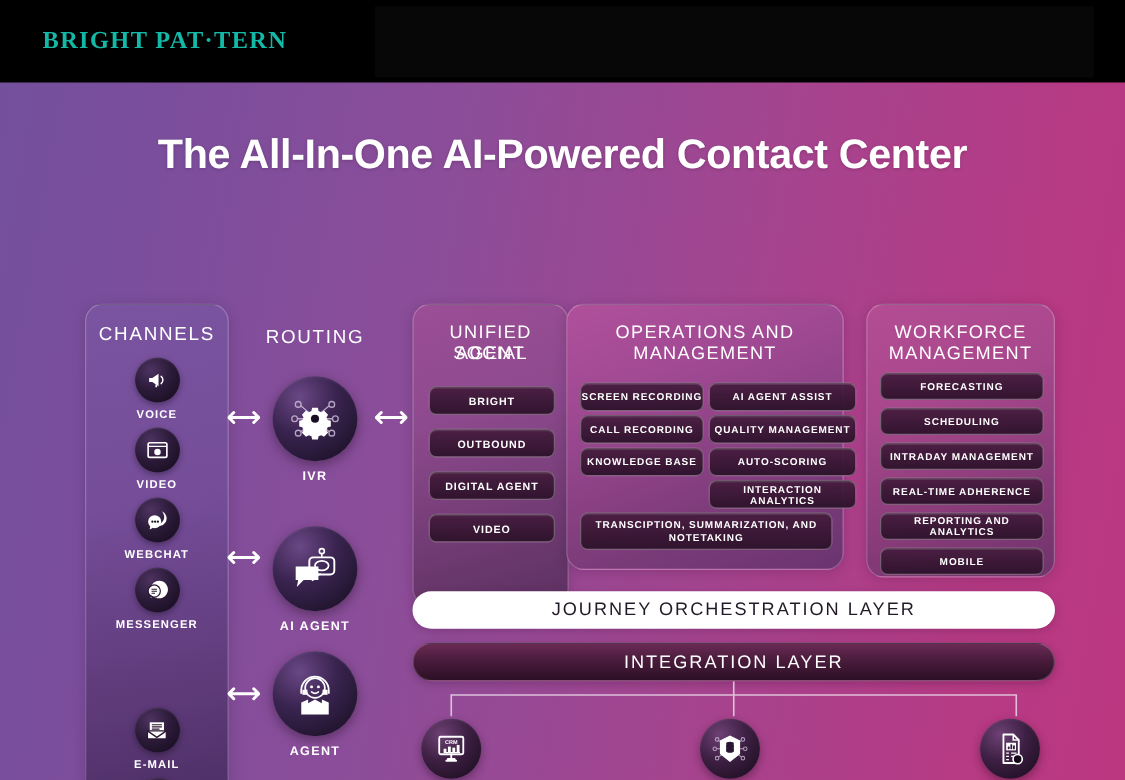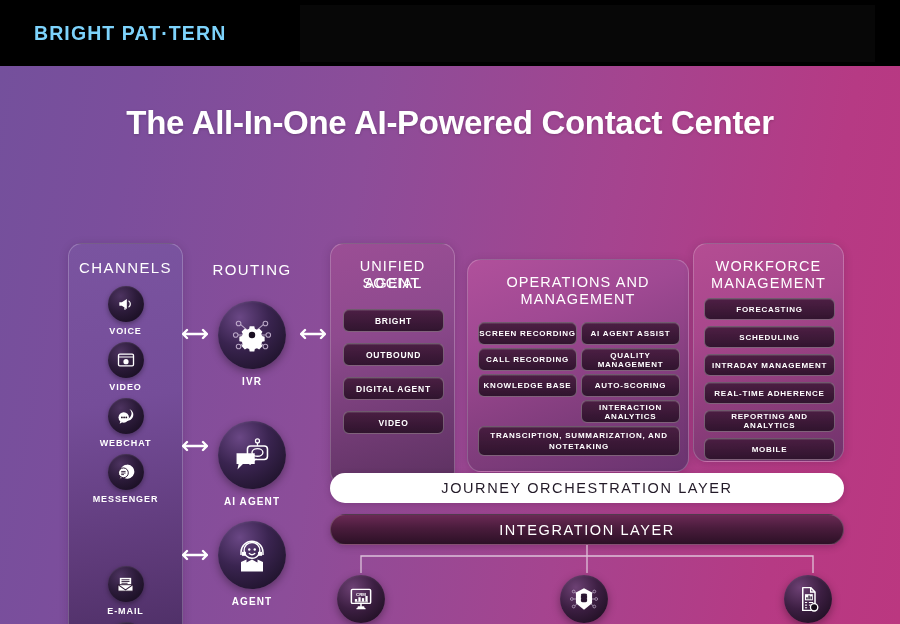--- a/index.html
+++ b/index.html
@@ -15,22 +15,22 @@
     position: absolute; left: 0; top: 0; width: 900px; height: 66px;
     background: #000000;
   }
   #topbar-inset {
     position: absolute; left: 300px; top: 5px; width: 575px; height: 57px;
     background: #070707;
   }
   #logo {
     position: absolute; left: 34px; top: 22px;
     font-size: 19.5px; font-weight: 700; letter-spacing: 1.1px;
-    color: #7dd3fc; white-space: nowrap;
-    font-family: Liberation Sans, sans-serif;
+    color: #14b8a6; white-space: nowrap;
+    font-family: Liberation Serif, serif;
   }
 
   
   #canvas {
     position: absolute; left: 0; top: 66px; width: 900px; height: 558px;
     background: linear-gradient(100deg, #74509c 0%, #7b4e9c 14%, #8c4d99 38%, #a5448f 64%, #b63a84 86%, #bb3780 100%);
     overflow: hidden;
   }
 
   #title {
@@ -111,28 +111,27 @@
     background: linear-gradient(180deg, rgba(70,28,62,0.92) 0%, rgba(44,18,42,0.95) 100%);
     color: #ffffff;
     display: flex; align-items: center; justify-content: center; text-align: center;
     font-weight: 700; letter-spacing: 0.75px;
     box-shadow: inset 0 1px 0 rgba(255,255,255,.10);
   }
   #uad .chip { left: 12px; width: 101px; height: 23px; font-size: 8.5px; }
 
   
   #opsmgmt {
-    left: 467px; top: 177px; width: 222px; height: 213px;
+    left: 453px; top: 177px; width: 222px; height: 213px;
     background: linear-gradient(160deg, #b0509b 0%, #a04993 30%, #7e3c7b 70%, #6a3470 100%);
-    margin-top: 16px;
   }
   #opsmgmt .panel-title { top: 14px; }
   #opsmgmt .chip { height: 23px; font-size: 8px; }
   .ops-col-l { left: 10px; width: 99px; }
-  .ops-col-r { left: 113px; width: 99px; }
+  .ops-col-r { left: 113px; width: 118px; }
   .ops-wide  { left: 10px; width: 202px; height: 30px !important; line-height: 11px; }
 
   
   #wfm {
     left: 693px; top: 177px; width: 151px; height: 219px;
     background: linear-gradient(160deg, #b44d93 0%, #a8478c 35%, #853a77 75%, #70336c 100%);
   }
   #wfm .panel-title { top: 14px; }
   #wfm .chip { left: 10px; width: 131px; height: 22px; font-size: 8px; }
 

